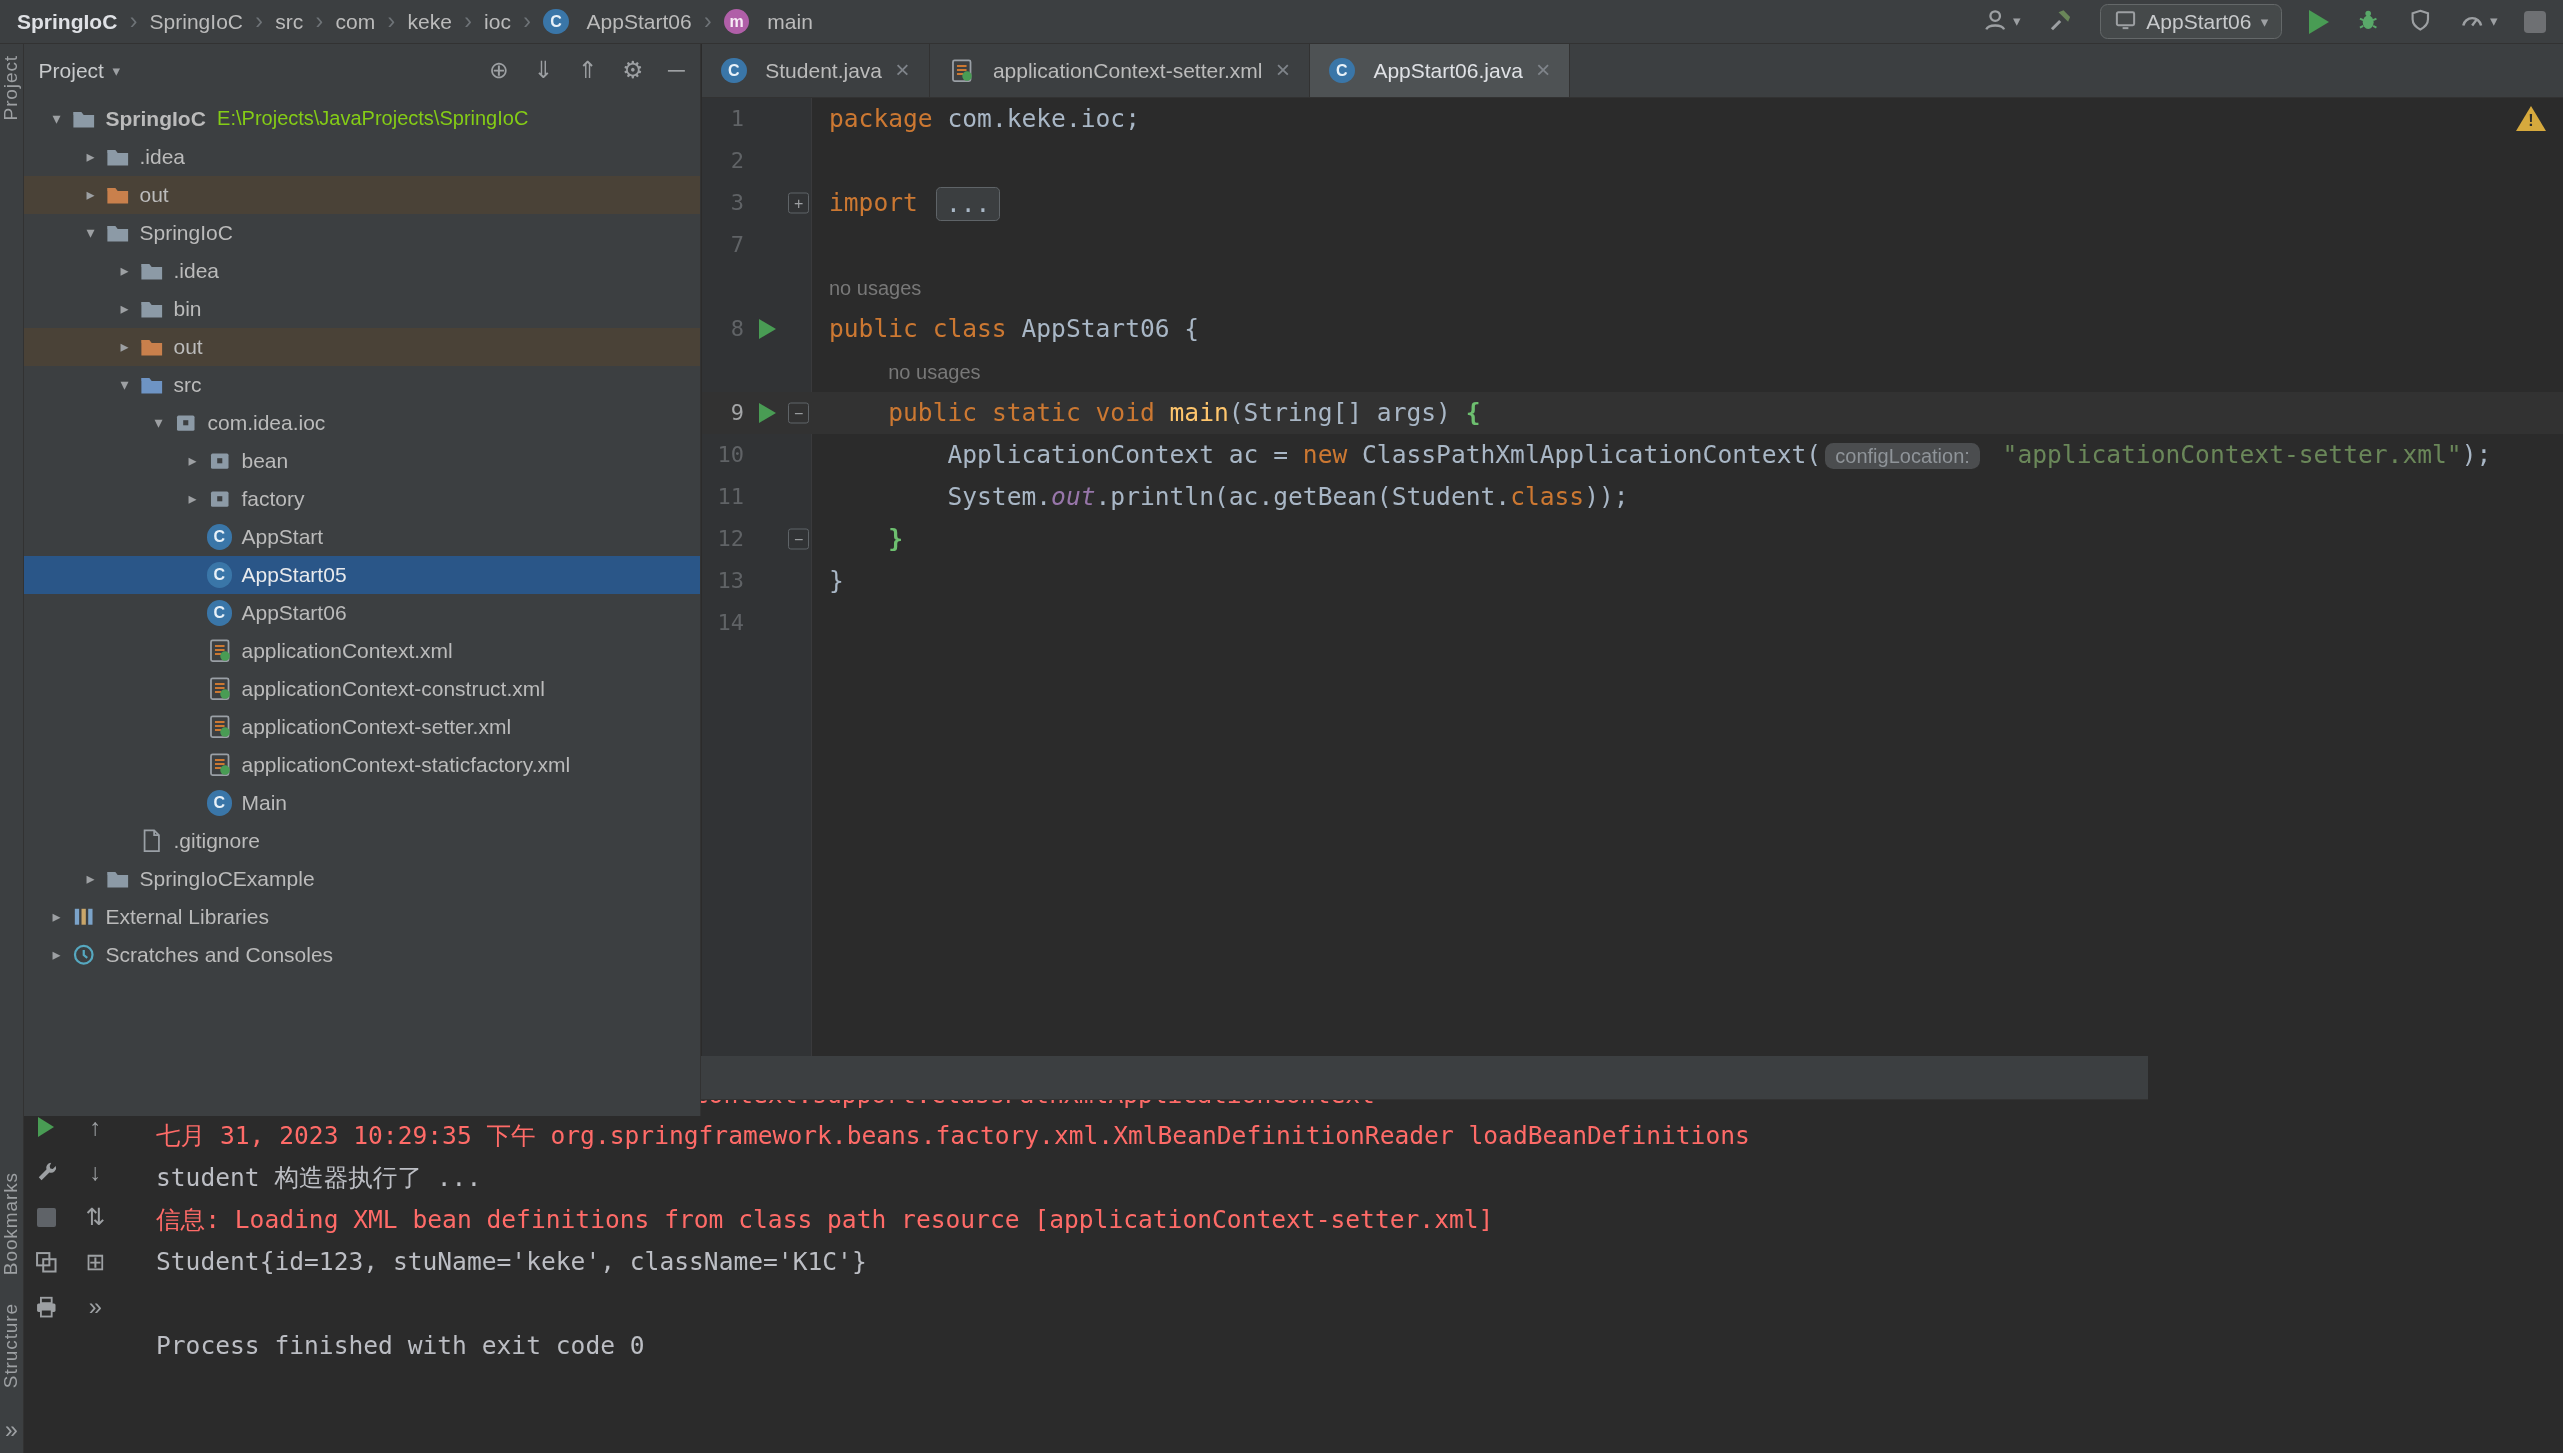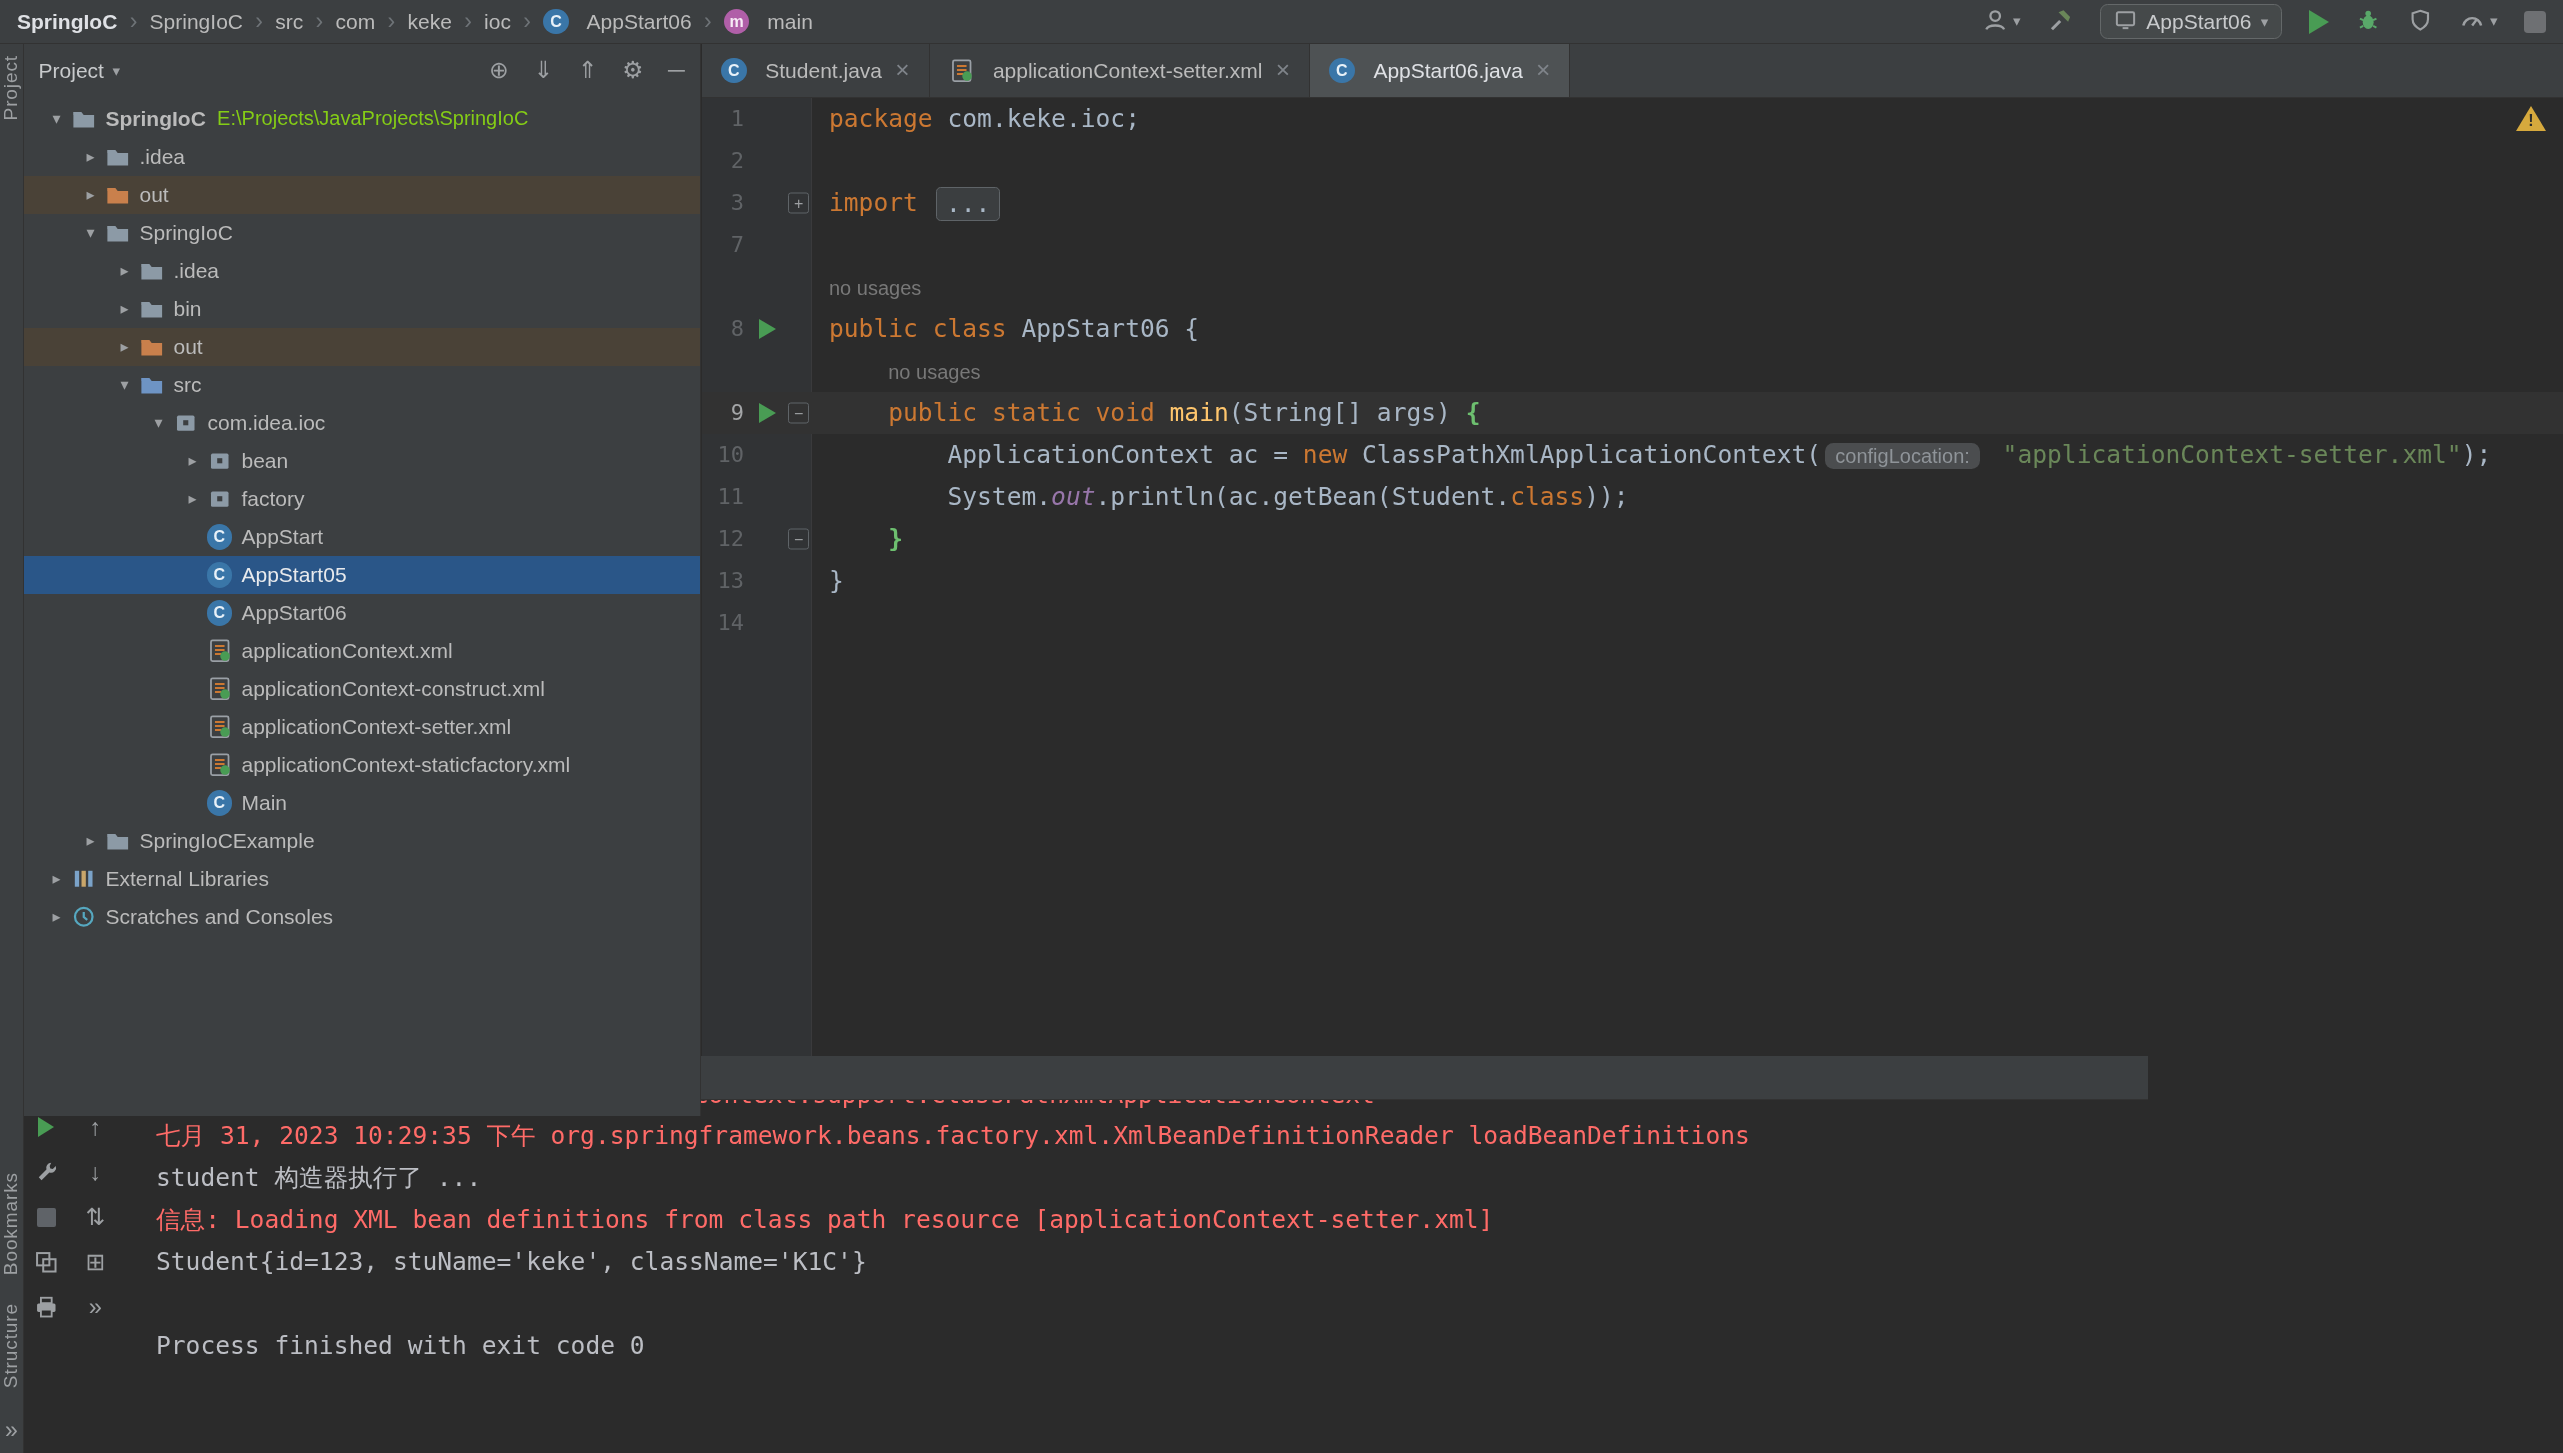--- a/index.html
+++ b/index.html
@@ -390,20 +390,30 @@
             <circle cx="11.3" cy="11.3" r="3" fill="#499C54"></circle>
           </svg>
         </span>
         <span class="tlabel">applicationContext-staticfactory.xml</span>
       </div>
       <div class="trow" style="padding-left: 155px;">
         <span class="arrow"></span>
         <span class="ic-class">C</span>
         <span class="tlabel">Main</span>
       </div>
+      <div class="trow" style="padding-left: 87px;">
+        <span class="arrow"></span>
+        <span class="ticon-wrap">
+          <svg viewBox="0 0 16 16" width="25.5" height="25.5">
+            <path d="M3.5 1.5h6l3 3v10h-9z" fill="#3c3f41" stroke="#9aa0a6" stroke-width="1.1"></path>
+            <path d="M9.5 1.5v3h3" fill="none" stroke="#9aa0a6" stroke-width="1.1"></path>
+          </svg>
+        </span>
+        <span class="tlabel">.gitignore</span>
+      </div>
       <div class="trow" style="padding-left: 53px;">
         <span class="arrow">▸</span>
         <span class="ticon-wrap">
           <svg viewBox="0 0 16 16" width="25.5" height="25.5">
             <path d="M1.5 3.8h4.9l1.5 1.9h6.6v7.8H1.5z" fill="#8C9AA6"></path>
             <path d="M1.5 3.8h4.9l1.5 1.9H1.5z" fill="#8C9AA6" opacity=".65"></path>
           </svg>
         </span>
         <span class="tlabel">SpringIoCExample</span>
       </div>

